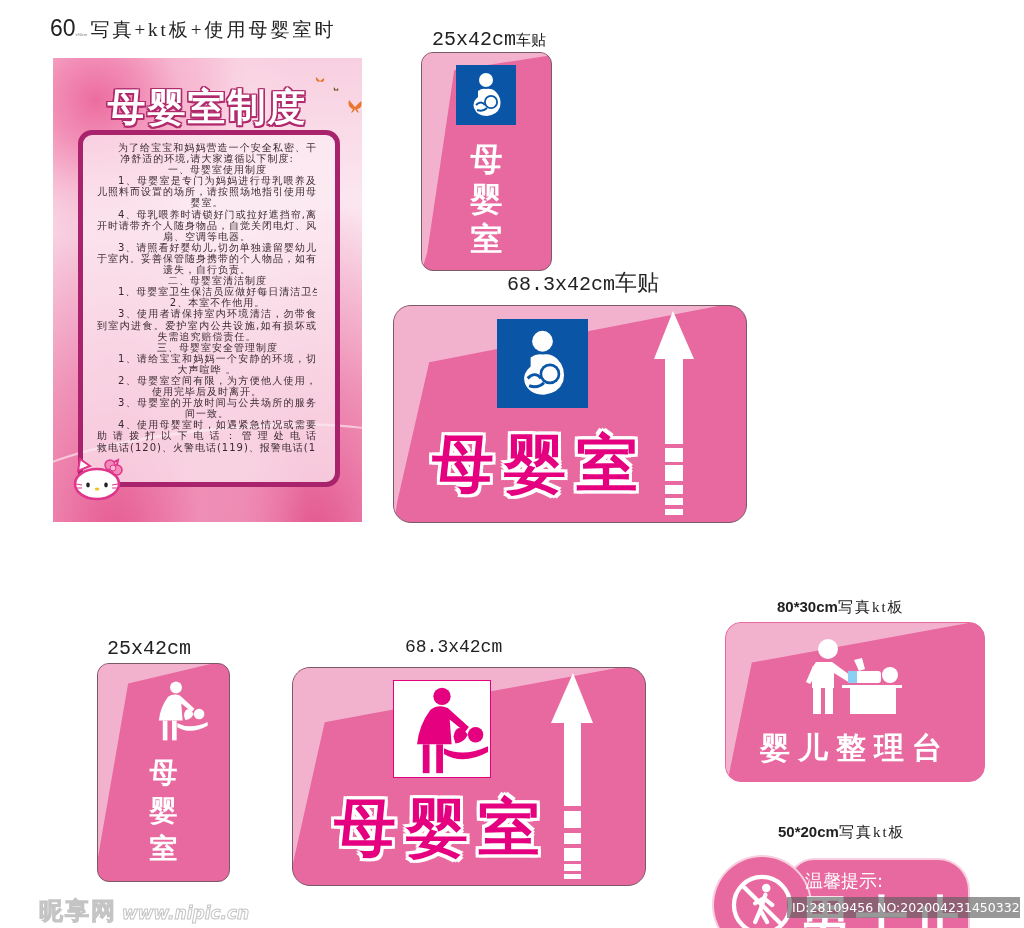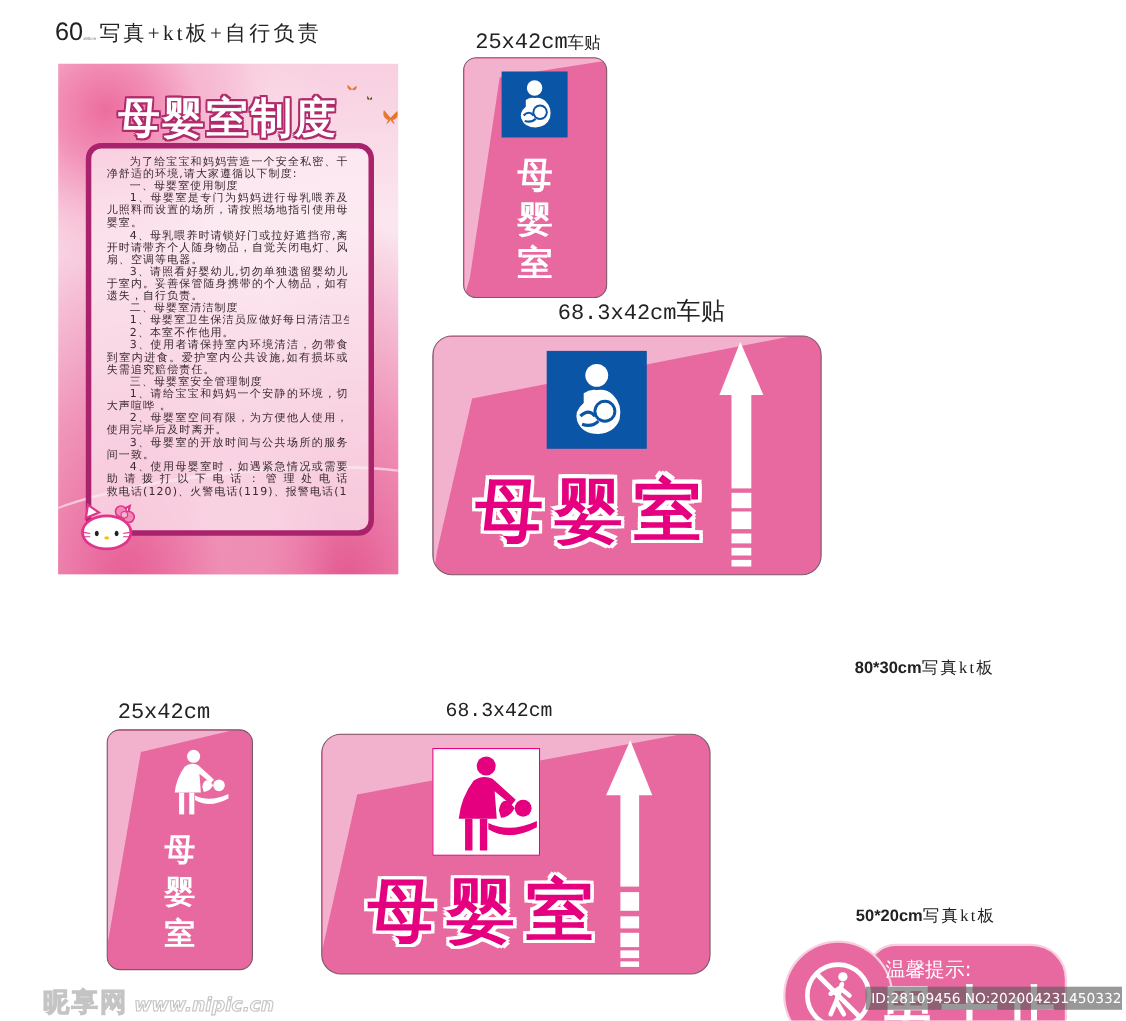--- a/index.html
+++ b/index.html
@@ -24,21 +24,21 @@
       radial-gradient(ellipse at 85% 105%, #e2558e 0, #ee8ab2 22%, transparent 50%),
       linear-gradient(180deg,#f8cfe0 0%,#fbe6ef 30%,#f9dde9 65%,#f2a9c7 88%,#e97aa6 100%);}
   .poster .swoosh{position:absolute;left:-40px;top:370px;width:400px;height:80px;border-radius:50%;
     border-top:3px solid rgba(255,255,255,0.55);transform:rotate(-6deg);}
   .poster-title{position:absolute;left:0;top:24px;width:309px;text-align:center;font-size:38px;font-weight:bold;
     letter-spacing:2px;color:#fff;
     text-shadow:1.5px 0 #b02a6c,-1.5px 0 #b02a6c,0 1.5px #b02a6c,0 -1.5px #b02a6c,1.5px 1.5px #b02a6c,-1.5px -1.5px #b02a6c,1.5px -1.5px #b02a6c,-1.5px 1.5px #b02a6c;}
   .frame{position:absolute;left:25px;top:72px;width:252px;height:347px;border:5px solid var(--frame);border-radius:14px;
     background:rgba(252,236,243,0.72);}
   .ptext{position:absolute;left:44px;top:84px;width:220px;font-size:10px;line-height:11.1px;color:#3a2a30;letter-spacing:1px;}
-  .ln{display:block;white-space:nowrap;overflow:hidden;height:11.1px;}
+  .ln{display:block;white-space:nowrap;overflow:hidden;height:11.1px;text-align:center;}
   .ln.ind{padding-left:21px;}
   .ln.jus{text-align:justify;text-align-last:justify;white-space:normal;}
   .kitty{position:absolute;left:19px;top:399px;width:52px;height:44px;}
   .bfly{position:absolute;}
 
   
   .sign{position:absolute;background:var(--pink);border:1px solid #7b5a68;overflow:hidden;}
   .gloss{position:absolute;left:0;top:0;width:100%;height:100%;background:var(--gloss);}
   .bluebox{position:absolute;background:var(--blue);}
   .vchars{position:absolute;left:0;width:100%;text-align:center;color:#fff;font-weight:bold;}
@@ -52,21 +52,21 @@
   .idbar{position:absolute;left:787px;top:897px;width:233px;height:21px;background:rgba(88,88,88,0.62);color:#fff;
     font-size:12.5px;line-height:21px;padding-left:5px;white-space:nowrap;box-sizing:border-box;font-family:"DejaVu Sans",sans-serif;}
   .nipic{position:absolute;left:15px;top:895px;white-space:nowrap;color:transparent;margin-left:24px;-webkit-text-stroke:1px #c4c4c4;}
 </style>
 </head>
 <body>
 
 <div class="canvas">
 
   <div class="lbl" style="left:50px;top:17px;">
-    <span class="sans" style="font-size:23px;">60</span><span class="sans" style="font-size:4px;color:#777;">x90cm</span><span class="serif" style="font-size:19px;letter-spacing:3px;margin-left:3px;">写真+kt板+自行负责</span>
+    <span class="sans" style="font-size:23px;">60</span><span class="sans" style="font-size:4px;color:#777;">x90cm</span><span class="serif" style="font-size:19px;letter-spacing:3px;margin-left:3px;">写真+kt板+使用母婴室时</span>
   </div>
 
   <div class="poster">
     <div class="swoosh"></div>
     <svg class="bfly" style="left:262px;top:18px;" width="10" height="10" viewBox="0 0 10 10">
       <path d="M5 5 L1 1 Q0 5 4 6 Z M5 5 L9 2 Q10 6 6 6 Z" fill="#e8762c"></path>
       </svg>
     <svg class="bfly" style="left:280px;top:29px;" width="6" height="7" viewBox="0 0 6 7">
       <path d="M3 3 L1 0 Q0 3 2 4 Z M3 3 L5 1 Q6 4 4 4 Z" fill="#6a5a2a"></path>
       </svg>
@@ -221,20 +221,37 @@
       <rect x="19" y="180" width="17" height="13" fill="#fff"></rect>
       <rect x="19" y="196" width="17" height="7" fill="#fff"></rect>
       <rect x="19" y="206" width="17" height="5" fill="#fff"></rect>
     </svg>
   </div>
 
   <div class="lbl" style="left:777px;top:599px;">
     <span class="sans" style="font-size:15px;font-weight:bold;">80*30cm</span><span class="serif" style="font-size:15px;letter-spacing:2px;">写真kt板</span>
   </div>
 
+  <div class="sign" style="left:725px;top:622px;width:258px;height:158px;border-radius:16px;border-color:#e8699f;">
+    <div class="gloss" style="clip-path:polygon(0 0,94% 0,10% 25%,1% 97%,0 100%);"></div>
+    <svg class="abs" style="left:78px;top:15px;" width="100" height="76" viewBox="0 0 100 76">
+      <circle cx="24" cy="11" r="10" fill="#fff"></circle>
+      <path d="M12 24 L28 24 L50 40 L46 45 L30 35 L30 50 L8 50 L8 30 Z" fill="#fff"></path>
+      <path d="M9 28 L2 44 L6 46 L14 34 Z" fill="#fff"></path>
+      <rect x="9" y="48" width="8" height="28" fill="#fff"></rect>
+      <rect x="21" y="48" width="8" height="28" fill="#fff"></rect>
+      <rect x="38" y="47" width="60" height="3" fill="#fff"></rect>
+      <rect x="46" y="50" width="46" height="26" fill="#fff"></rect>
+      <rect x="51" y="33" width="26" height="12" rx="3" fill="#fff"></rect>
+      <rect x="44" y="33" width="9" height="12" fill="#8ccff2"></rect>
+      <circle cx="86" cy="37" r="8" fill="#fff"></circle>
+      <path d="M55 33 L50 22 L58 20 L61 31 Z" fill="#fff"></path>
+    </svg>
+    <div class="vchars" style="top:108px;font-size:30px;letter-spacing:8px;line-height:34px;">婴儿整理台</div>
+  </div>
 
   <div class="lbl" style="left:778px;top:824px;">
     <span class="sans" style="font-size:15px;font-weight:bold;">50*20cm</span><span class="serif" style="font-size:15px;letter-spacing:2px;">写真kt板</span>
   </div>
 
   <div class="blob-f"></div>
   <div class="circle-f">
     <svg class="abs" style="left:14px;top:14px;" width="68" height="68" viewBox="0 0 80 80">
       <circle cx="40" cy="40" r="33" stroke="#fff" stroke-width="5" fill="none"></circle>
       <line x1="17" y1="17" x2="63" y2="63" stroke="#fff" stroke-width="5"></line>

